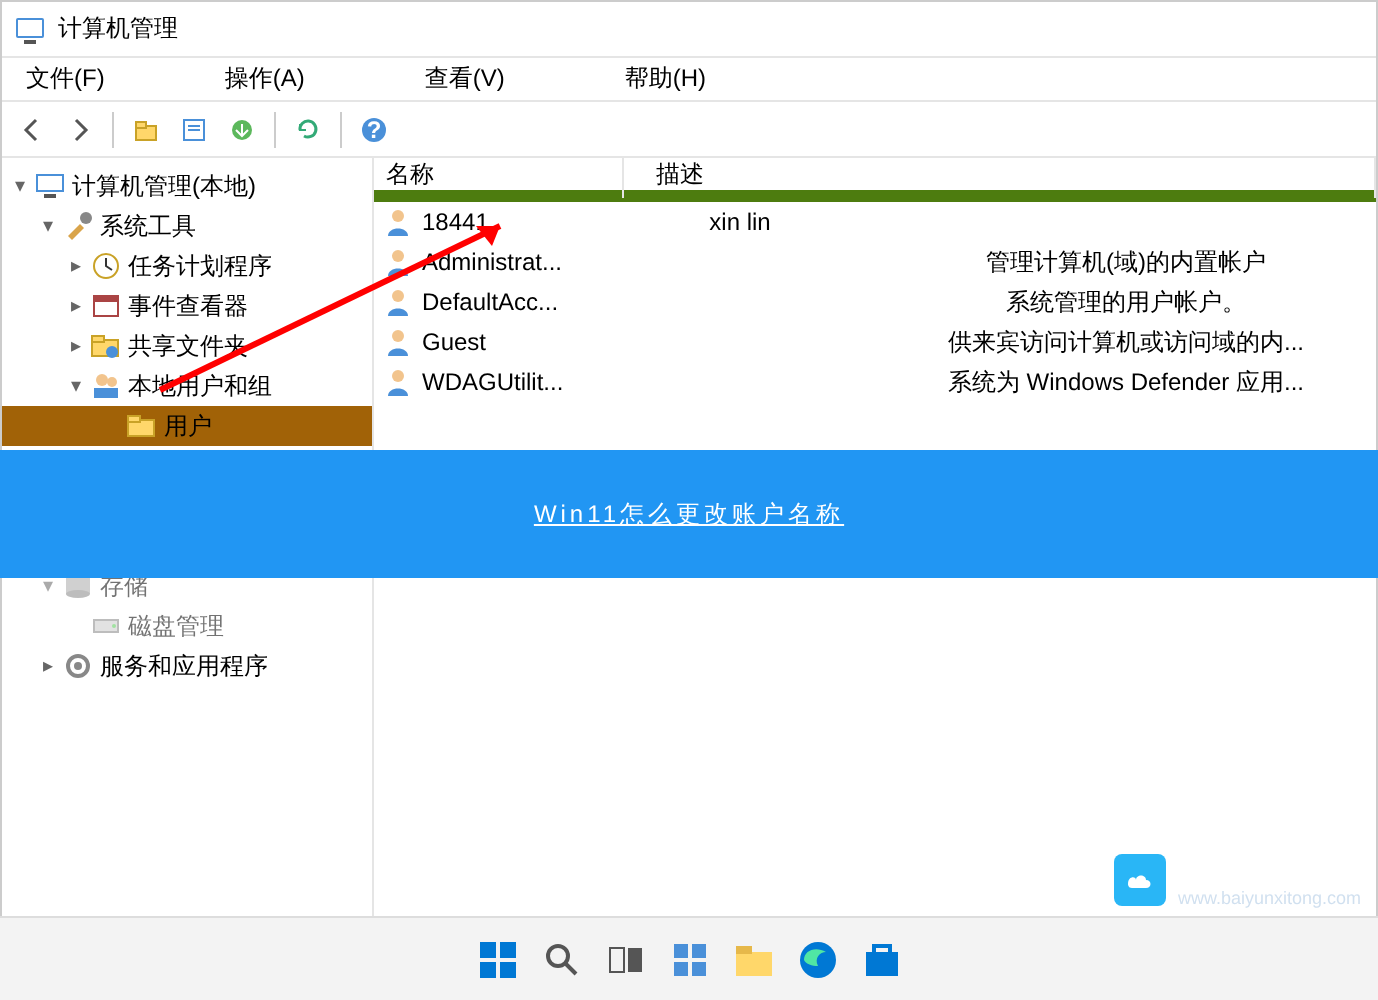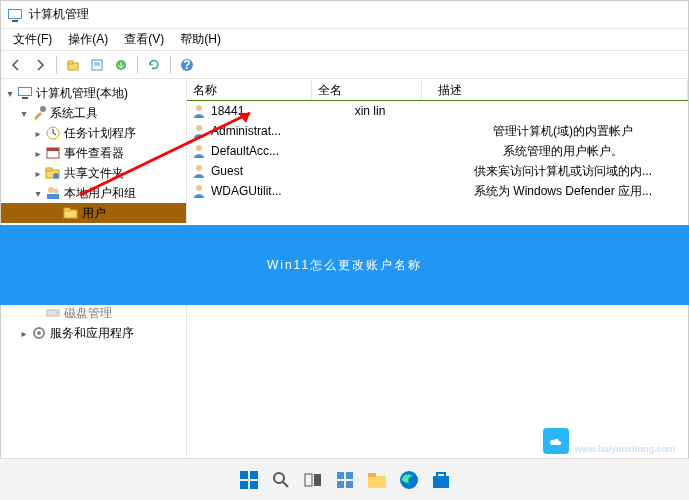--- a/index.html
+++ b/index.html
@@ -1,41 +1,41 @@
 <!DOCTYPE html>
 <html><head>
 <meta charset="utf-8">
 <style>
 *{box-sizing:border-box;margin:0;padding:0;font-family:"Microsoft YaHei","Segoe UI",sans-serif;font-size:12px;}
 body{width:689px;height:500px;background:#fff;overflow:hidden;position:relative;}
 .window{width:689px;height:500px;display:flex;flex-direction:column;border:1px solid #ccc;}
 .titlebar{height:28px;display:flex;align-items:center;padding:0 6px;border-bottom:1px solid #e5e5e5;}
 .titlebar .icon{width:16px;height:16px;margin-right:6px;}
-.menubar{height:22px;display:flex;align-items:center;padding:0 4px;border-bottom:1px solid #e5e5e5;}
+.menubar{height:22px;display:flex;align-items:center;padding:0 4px;border-bottom:1px solid #e5e5e5;gap:44px;}
 .menubar span{padding:2px 8px;cursor:default;}
 .toolbar{height:28px;display:flex;align-items:center;padding:0 4px;border-bottom:1px solid #e5e5e5;gap:2px;}
 .tbtn{width:22px;height:22px;display:flex;align-items:center;justify-content:center;border:1px solid transparent;}
 .tsep{width:1px;height:18px;background:#ccc;margin:0 3px;}
 .content{flex:1;display:flex;overflow:hidden;}
 .tree{width:186px;border-right:1px solid #e5e5e5;padding:4px 0;overflow:hidden;}
 .tnode{display:flex;align-items:center;height:20px;padding-right:4px;white-space:nowrap;cursor:default;}
 .tnode.sel{background:#a16207;}
 .tw{display:inline-block;width:14px;text-align:center;color:#666;font-size:10px;}
 .ti{width:16px;height:16px;margin-right:3px;flex-shrink:0;}
 .list{flex:1;display:flex;flex-direction:column;}
-.lhdr{height:22px;display:flex;border-bottom:1px solid #4d7c0f;}
+.lhdr{height:22px;display:flex;border-bottom:6px solid #4d7c0f;align-items:center;}
 .lhdr .col{padding:3px 6px;border-right:1px solid #e5e5e5;}
 .c1{width:125px;}.c2{width:110px;}.c3{flex:1;margin-left:10px;}
 .lrow{height:20px;display:flex;align-items:center;cursor:default;}
 .lrow .c1{display:flex;align-items:center;padding-left:4px;}
 .lrow .c1 .ui{width:16px;height:16px;margin-right:4px;flex-shrink:0;}
 .lrow .c2,.lrow .c3{padding-left:6px;white-space:nowrap;overflow:hidden;text-align:center;}
 .arrow{position:absolute;pointer-events:none;}
 .banner{position:absolute;left:0;width:689px;background:#2196f3;color:#fff;display:flex;align-items:center;justify-content:center;font-size:30px;letter-spacing:2px;}
-.watermark{position:absolute;right:14px;display:flex;align-items:center;color:#fff;font-size:13px;font-weight:bold;}
+.watermark{position:absolute;right:4px;display:flex;color:#fff;font-size:13px;}
 .watermark .wm-icon{width:26px;height:26px;background:#29b6f6;border-radius:4px;margin-right:6px;display:flex;align-items:center;justify-content:center;}
 .taskbar{position:absolute;bottom:0;left:0;width:689px;height:42px;background:#f3f3f3;border-top:1px solid #ddd;display:flex;align-items:center;justify-content:center;gap:6px;}
 .tbicon{width:26px;height:26px;display:flex;align-items:center;justify-content:center;}
 .dimmed{opacity:0.55;}
 </style>
 </head>
 <body>
 
 <div class="window">
 
@@ -222,21 +222,20 @@
             <circle cx="8" cy="8" r="5" fill="none" stroke="#888" stroke-width="2"></circle>
             <circle cx="8" cy="8" r="2" fill="#888"></circle>
           </svg>
           <span>服务和应用程序</span>
         </div>
     </div>
 
     <div class="list">
       <div class="lhdr">
         <div class="col c1">名称</div>
-        <div class="col c2">全名</div>
         <div class="col c3">描述</div>
       </div>
       <div id="rows">
           <div class="lrow">
             <div class="c1">
               <svg class="ui" viewBox="0 0 16 16">
                 <circle cx="8" cy="5" r="3" fill="#f2c48d"></circle>
                 <path d="M3 15 C3 10 13 10 13 15 Z" fill="#4a90d9"></path>
               </svg>
               <span>18441</span>
@@ -291,21 +290,21 @@
         </div>
     </div>
   </div>
 </div>
 
 <svg class="arrow" style="left:70px;top:105px" width="200" height="100">
   <line x1="10" y1="90" x2="180" y2="8" stroke="#ff0000" stroke-width="3"></line>
   <polygon points="180,8 168,8 176,18" fill="#ff0000"></polygon>
 </svg>
 
-<div class="banner" id="banner" style="top: 225px; height: 80px;">
+<div class="banner" id="banner" style="top: 225px; height: 64px; text-decoration: underline;">
   <span>Win11怎么更改账户名称</span>
 </div>
 
 <div class="watermark" style="bottom:46px">
   <div class="wm-icon">
     <svg width="18" height="18" viewBox="0 0 18 18">
         <path d="M3 11 C3 7 7 7 7 9 C7 6 12 6 12 9 C15 9 15 13 12 13 L5 13 C3 13 3 11 3 11 Z" fill="#fff"></path>
       </svg>
   </div>
   <div>

